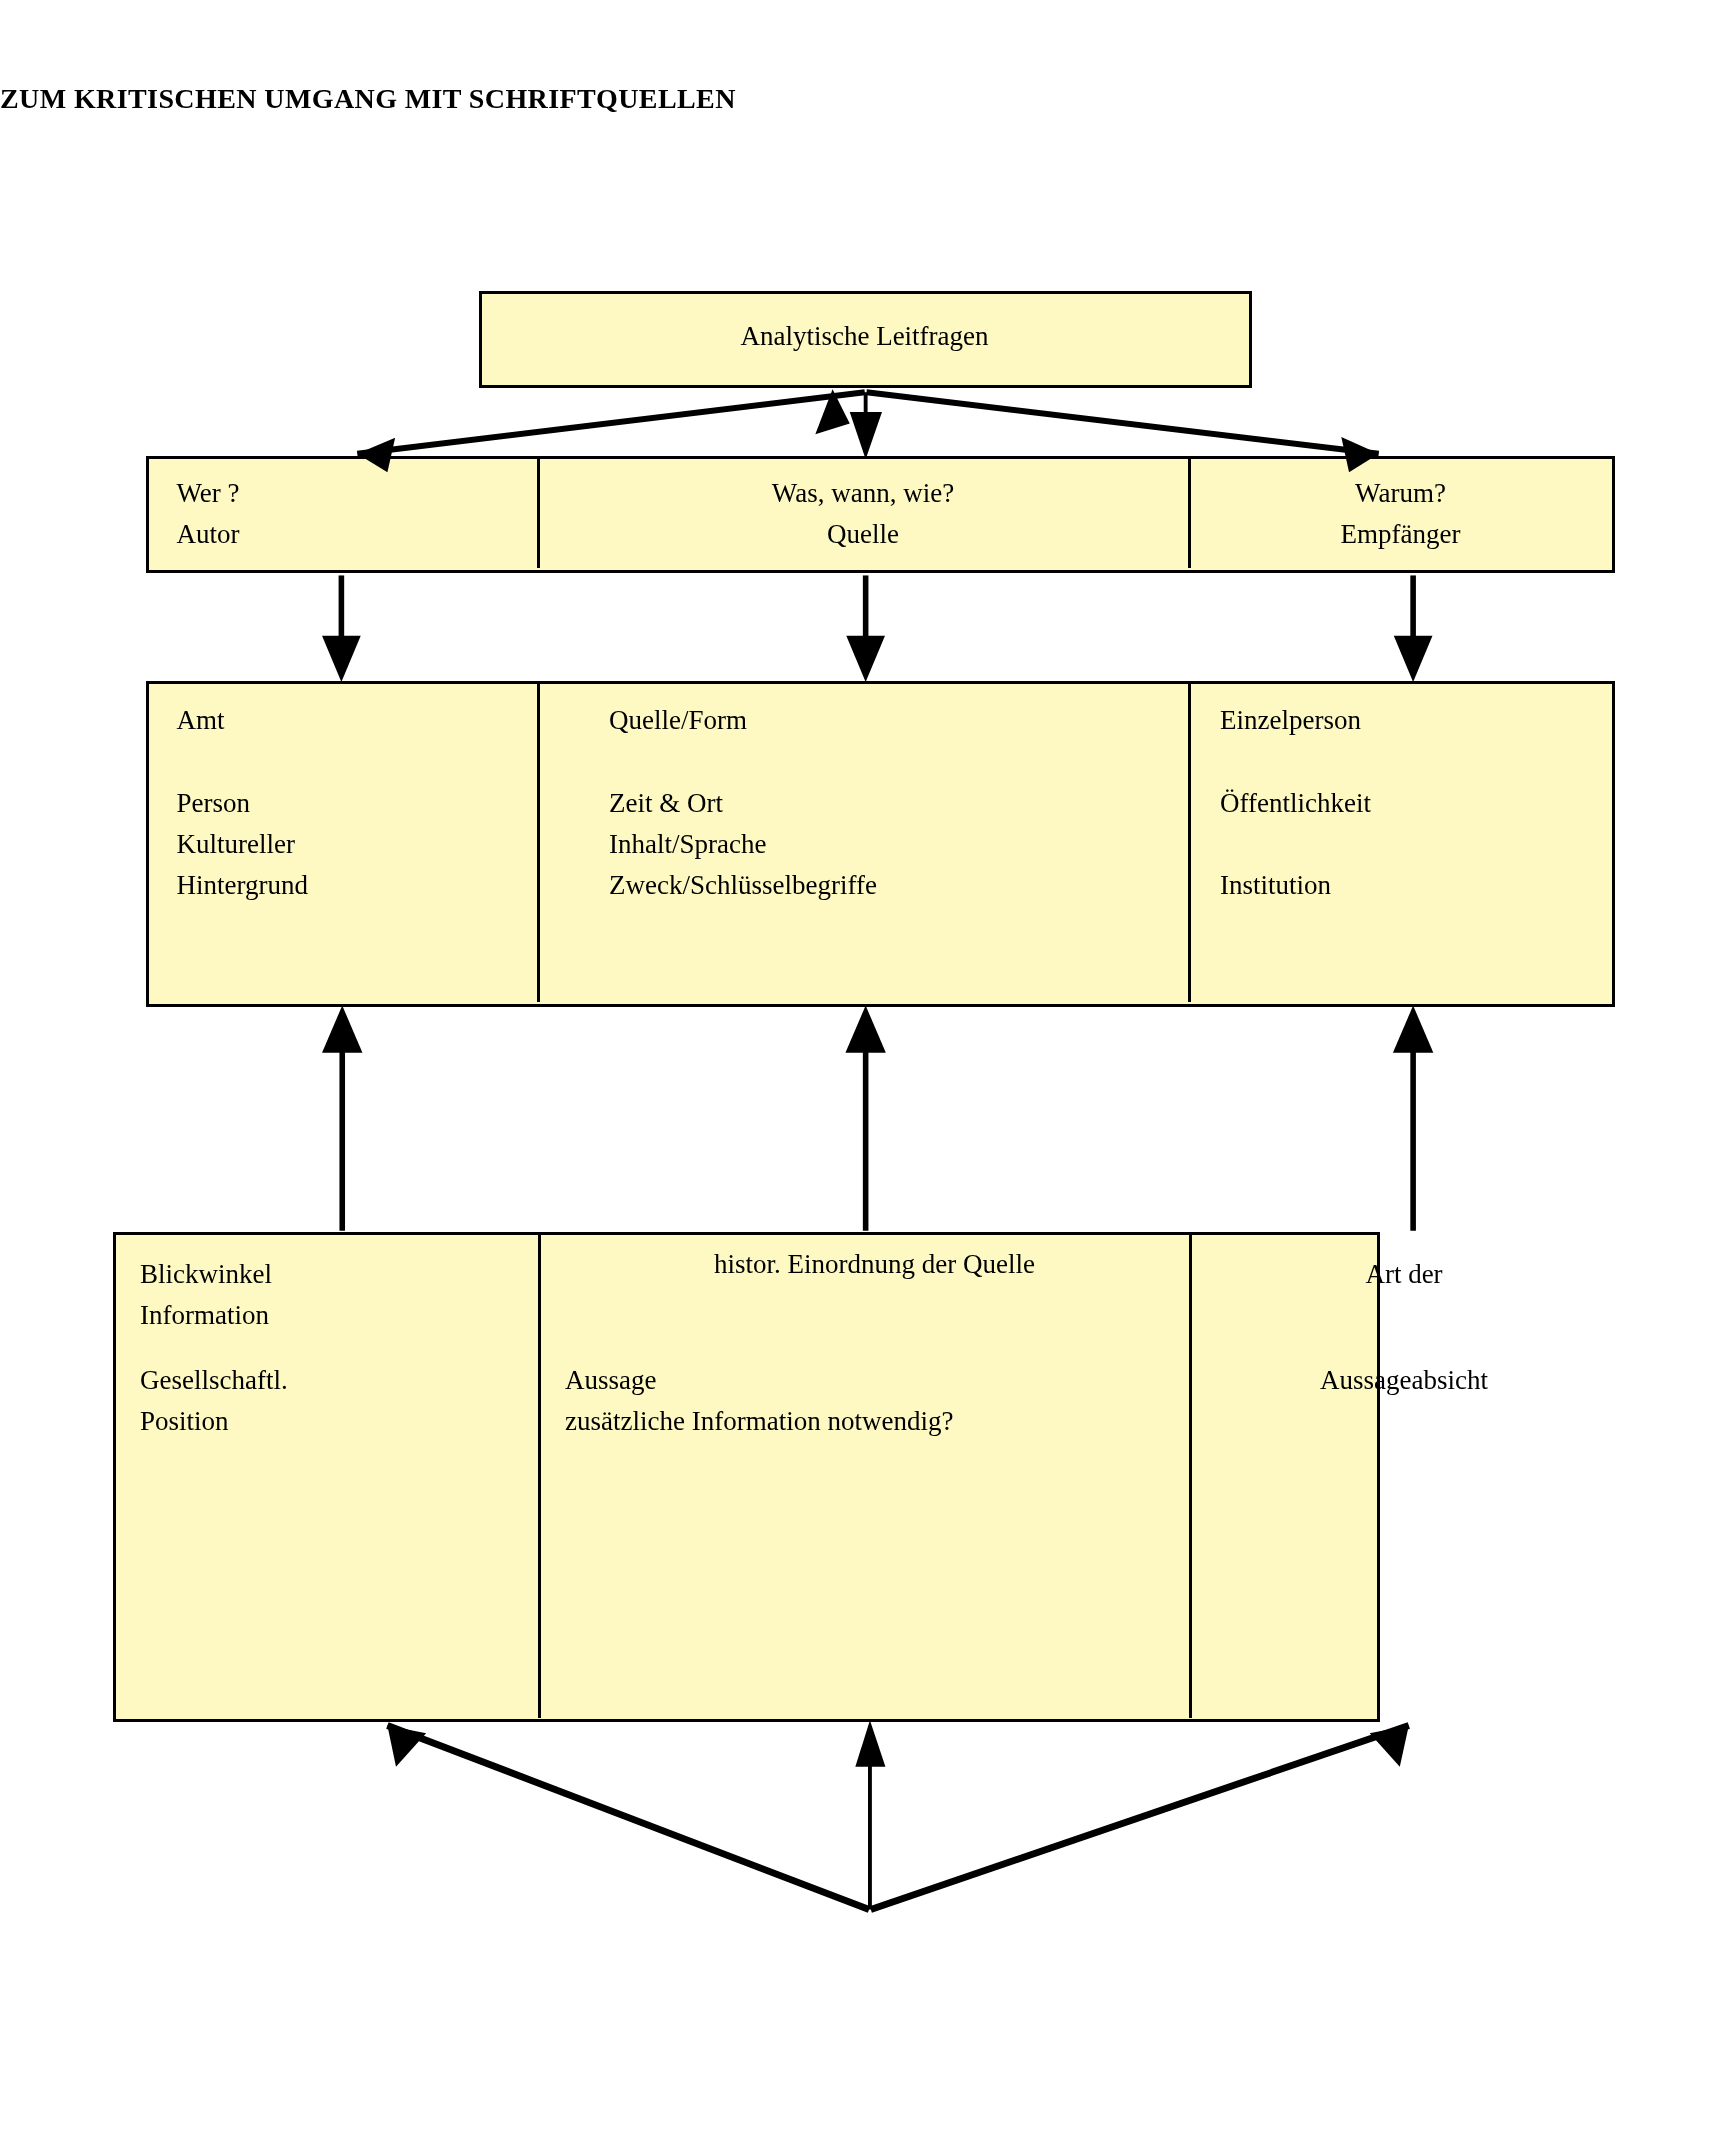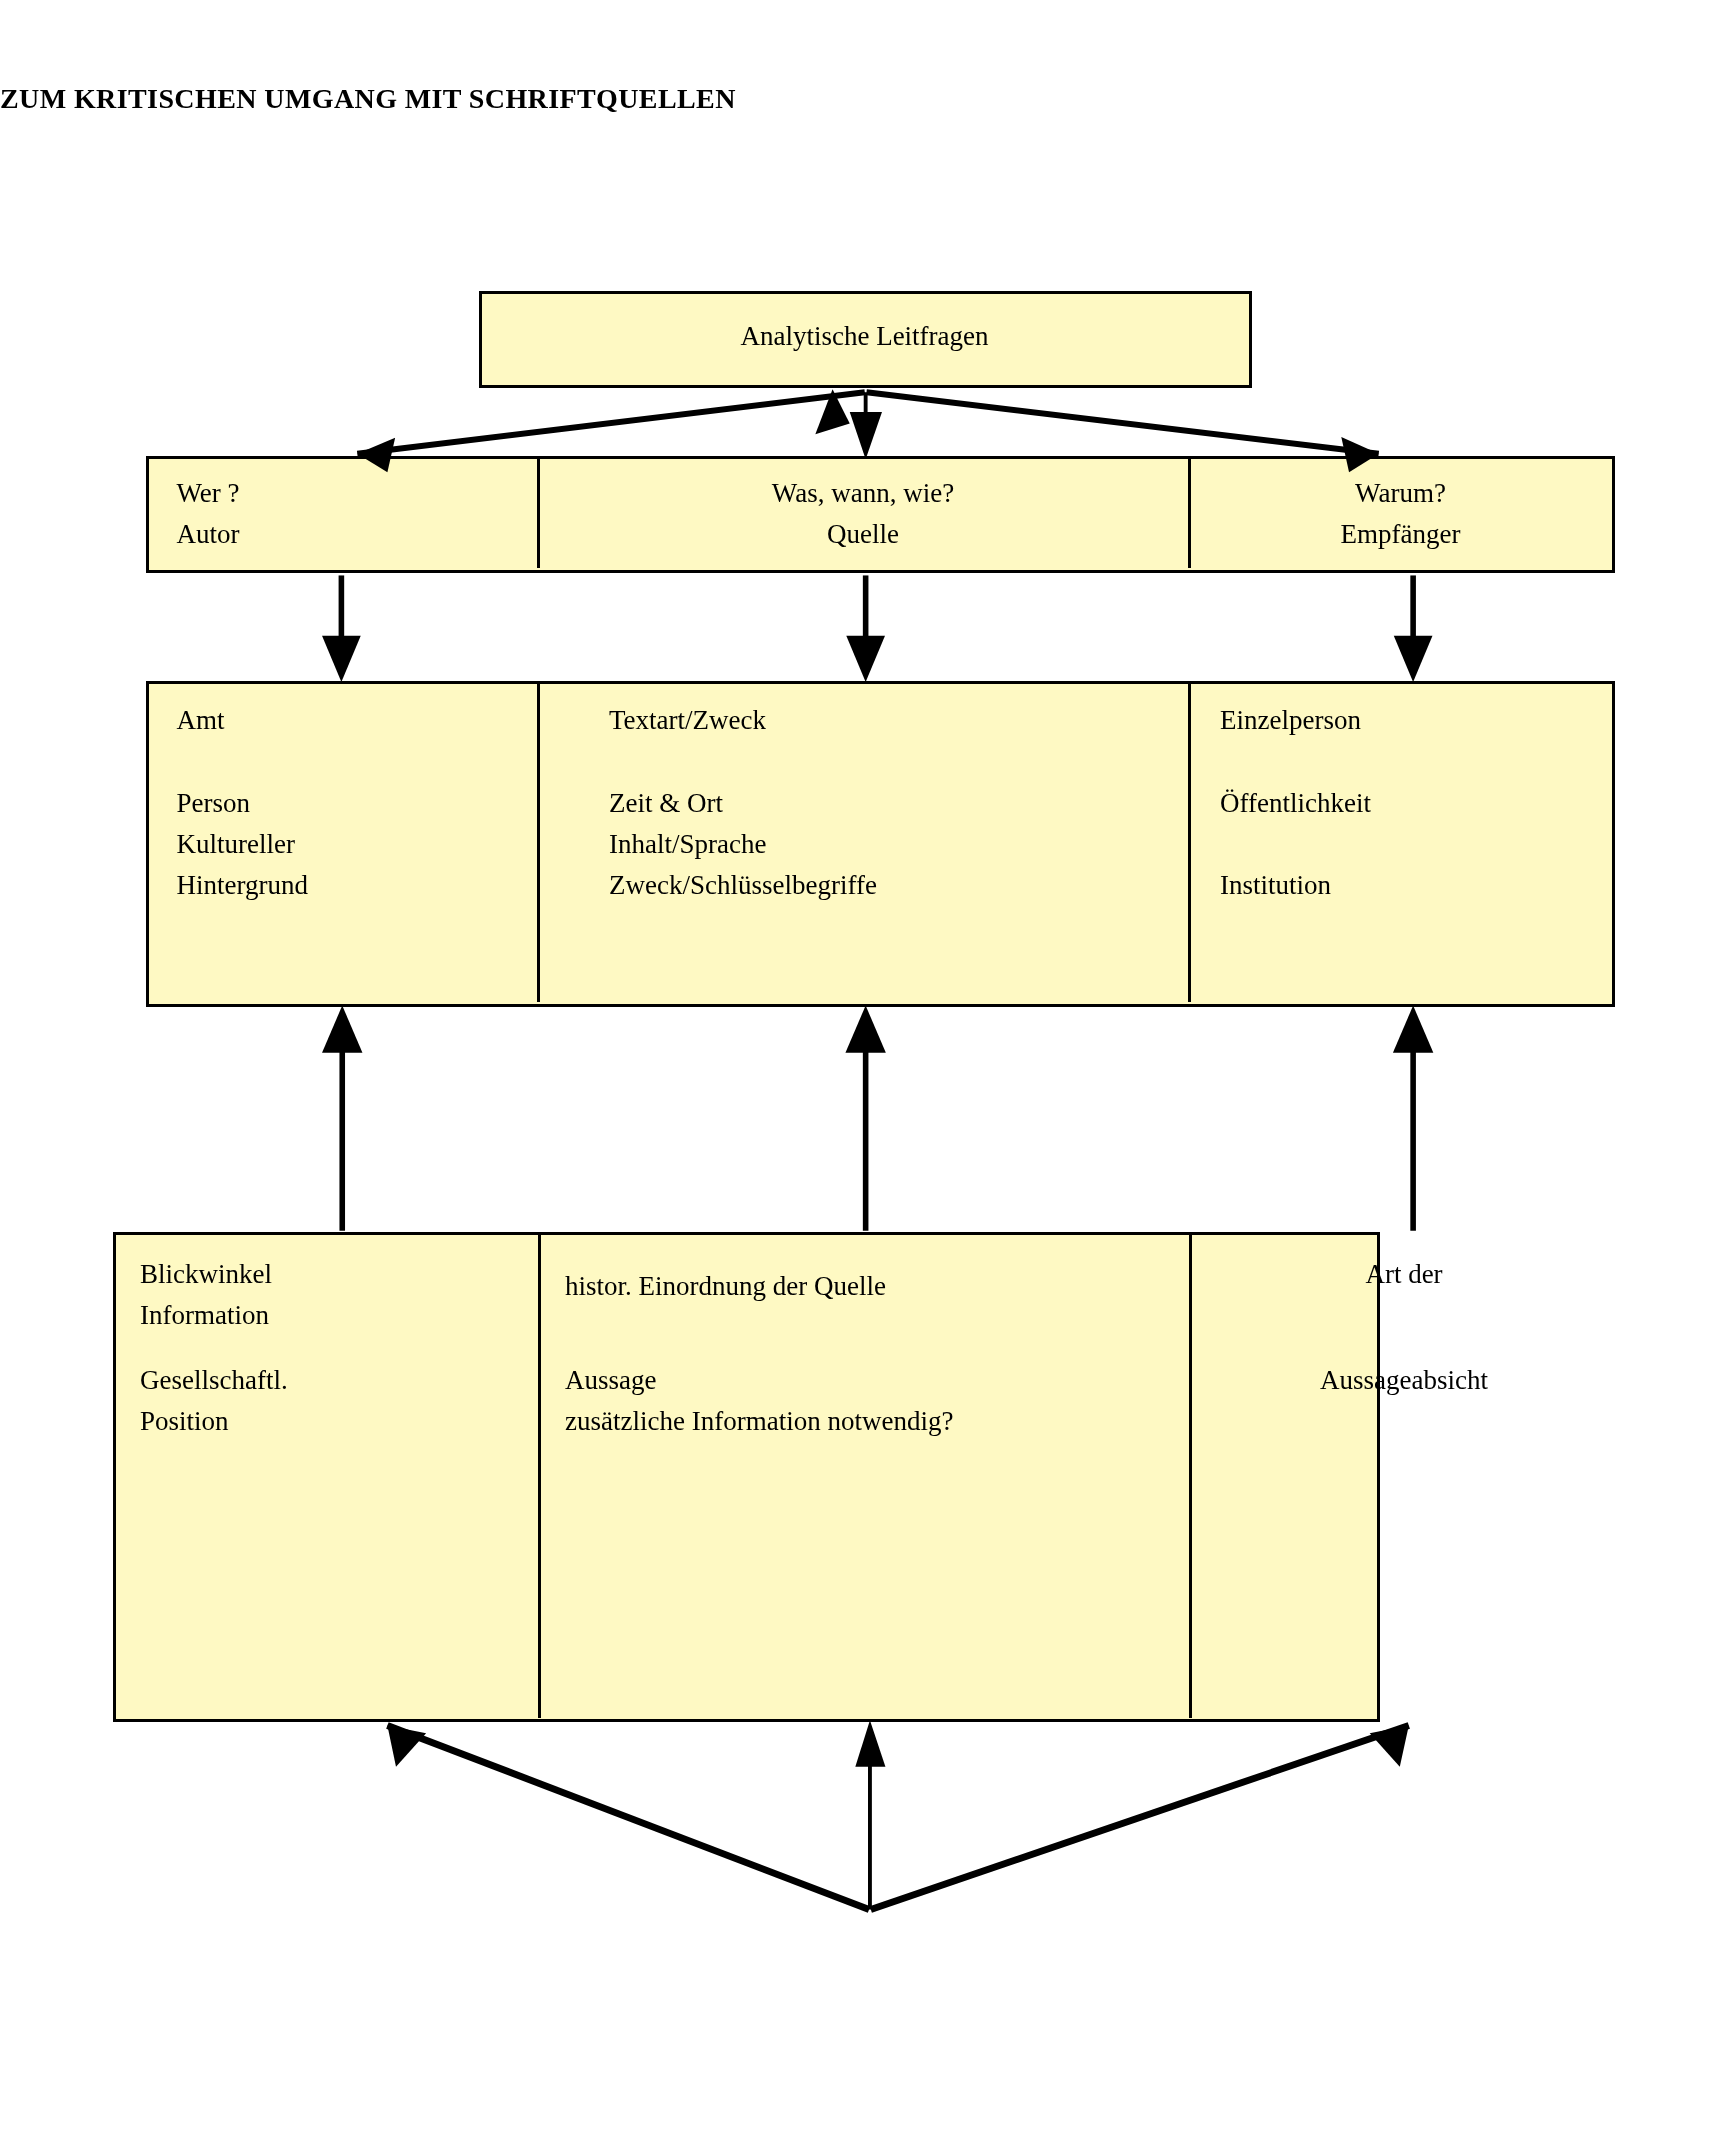--- a/index.html
+++ b/index.html
@@ -93,41 +93,41 @@
 
   <div class="box" style="left:146px; top:681px; width:1469px; height:326px;">
     <div class="divider" style="left:388px; top:0; height:318px;"></div>
     <div class="divider" style="left:1039px; top:0; height:318px;"></div>
 
     <div class="cell left" style="left:27.5px; top:15.5px; width:353px;">Amt</div>
     <div class="cell left" style="left:27.5px; top:99px; width:353px;">Person
 Kultureller
 Hintergrund</div>
 
-    <div class="cell left" style="left:460px; top:15.5px; width:572px;">Textart/Zweck</div>
+    <div class="cell left" style="left:460px; top:15.5px; width:572px;">Quelle/Form</div>
     <div class="cell left" style="left:460px; top:99px; width:572px;">Zeit &amp; Ort
 Inhalt/Sprache
 Zweck/Schlüsselbegriffe</div>
 
     <div class="cell left" style="left:1071px; top:15.5px; width:387px;">Einzelperson</div>
     <div class="cell left" style="left:1071px; top:99px; width:387px;">Öffentlichkeit
 
 Institution</div>
   </div>
 
   <div class="box" style="left:113px; top:1232px; width:1267px; height:490px;">
     <div class="divider" style="left:422px; top:0; height:483px;"></div>
     <div class="divider" style="left:1073px; top:0; height:483px;"></div>
 
     <div class="cell left" style="left:24px; top:19px; width:387px;">Blickwinkel
 Information</div>
     <div class="cell left" style="left:24px; top:125px; width:387px;">Gesellschaftl.
 Position</div>
 
-    <div class="cell left" style="left:449px; top:31px; width:619px;">histor. Einordnung der Quelle</div>
+    <div class="cell left" style="left:449px; top:9px; width:619px;text-align:center;">histor. Einordnung der Quelle</div>
     <div class="cell left" style="left:449px; top:125px; width:619px;">Aussage
 zusätzliche Information notwendig?</div>
 
     <div class="cell center" style="left:1080px; top:19px; width:416px;">Art der</div>
     <div class="cell center" style="left:1080px; top:125px; width:416px;">Aussageabsicht</div>
   </div>
 
 
   <svg id="arrows" viewBox="0 0 4021 5520" xmlns="http://www.w3.org/2000/svg">
 

